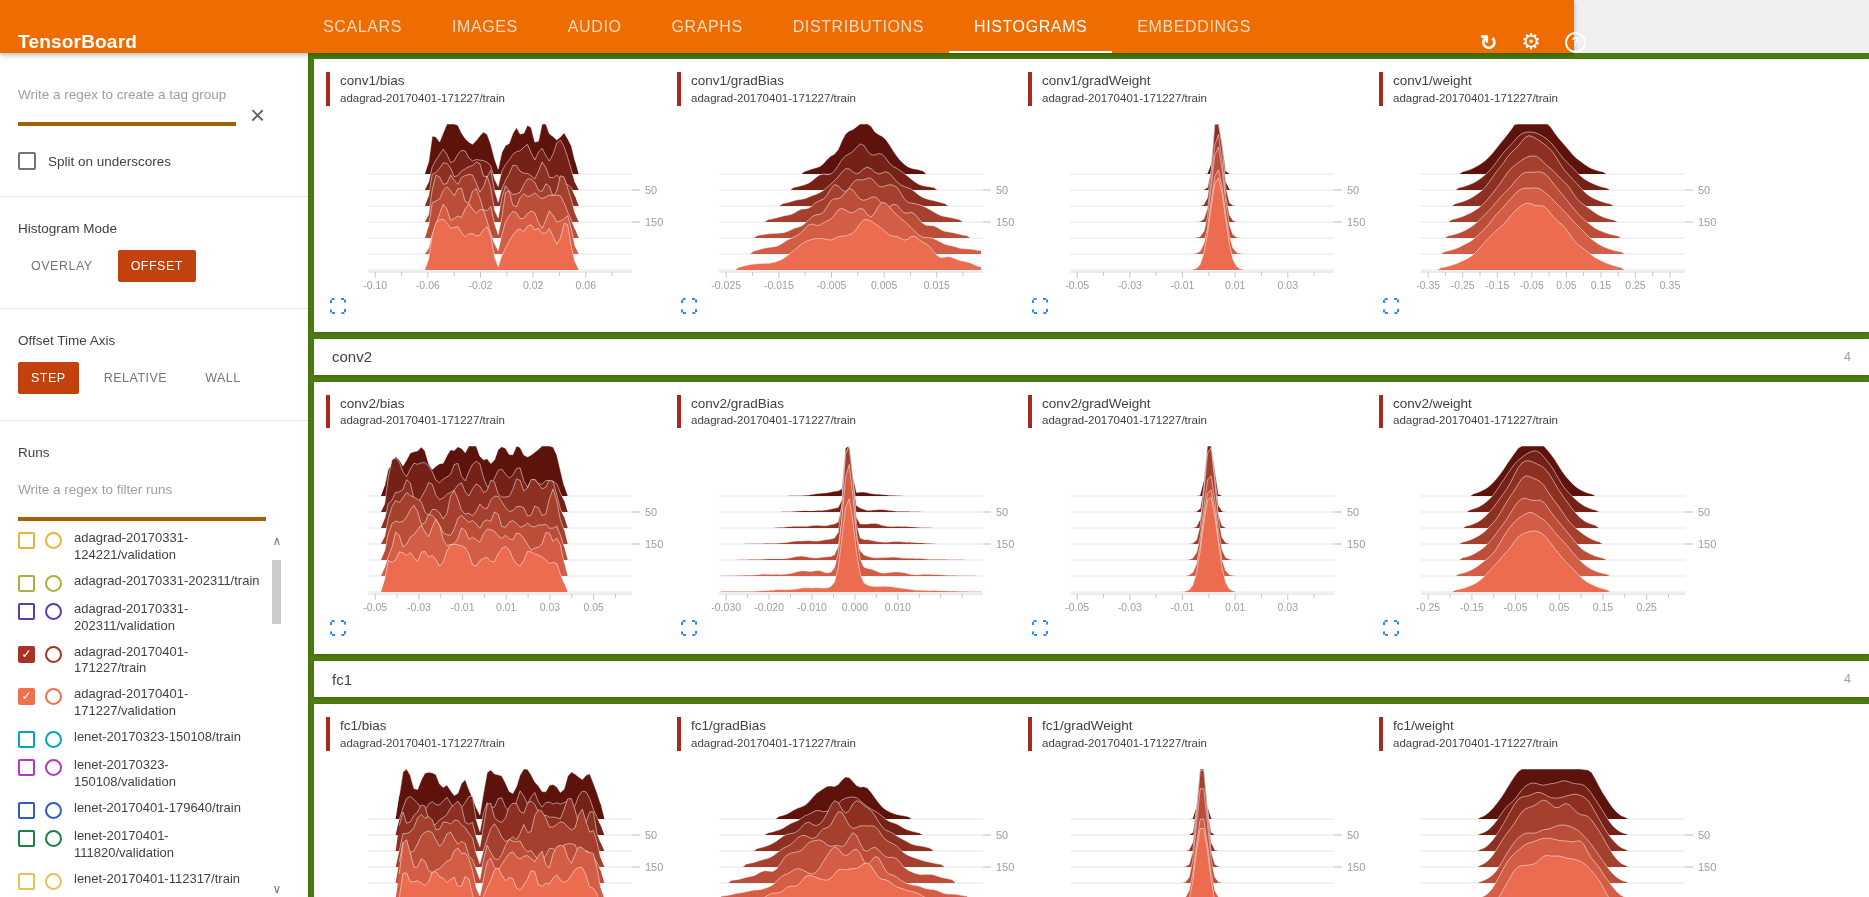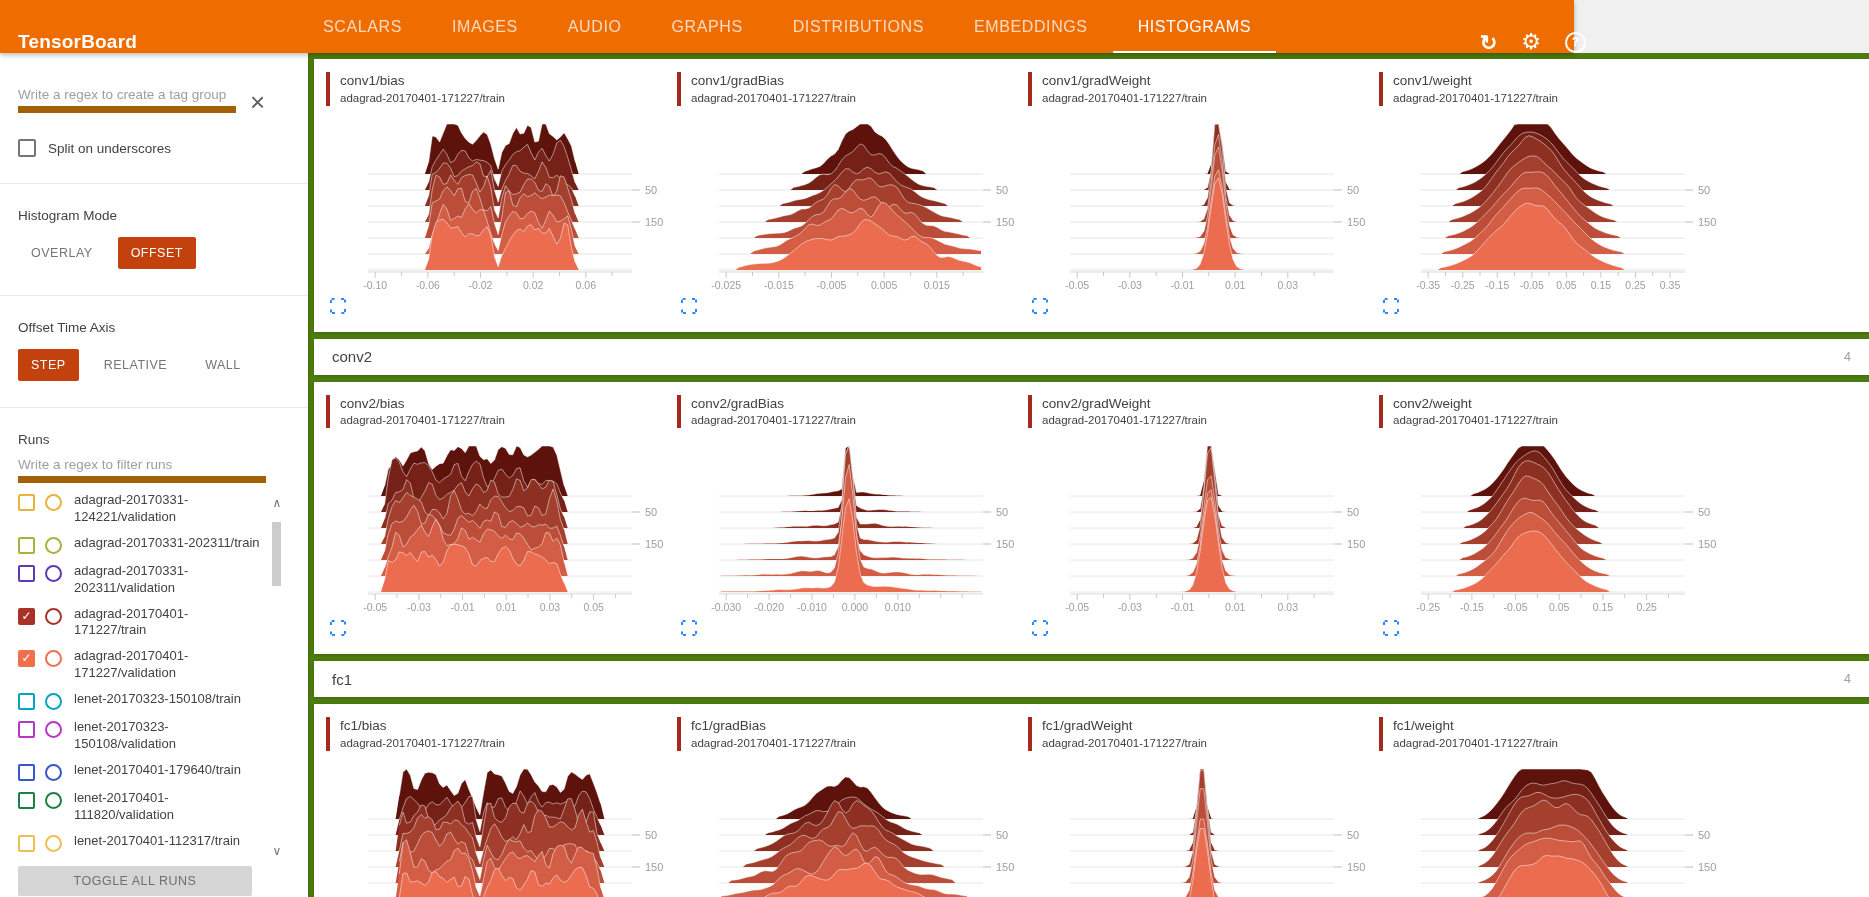--- a/index.html
+++ b/index.html
@@ -17,21 +17,21 @@
   .icon-refresh{font-size:21px;font-weight:700;}
   .icon-gear{font-size:22px;}
   .icon-help{width:17px;height:17px;border:2px solid #fff;border-radius:50%;
     font-size:12px;font-weight:700;display:flex;align-items:center;justify-content:center;
     margin-right:-12px;}
   
   .sidebar{position:fixed;top:53px;left:0;width:308px;bottom:0;background:#fff;
     box-shadow:1px 0 3px rgba(0,0,0,.14);z-index:10;}
   .side-inner{padding:0 18px;}
   .tag-filter-row{display:flex;align-items:flex-end;margin-top:30px;}
-  .line-input{border:none;border-bottom:7px solid #a16207;font-size:13.5px;padding:4px 0 4px 0;
+  .line-input{border:none;border-bottom:4px solid #a16207;font-size:13.5px;padding:4px 0 20px 0;
     width:218px;color:#c2410c;background:transparent;outline:none;font-family:inherit;}
   .line-input::placeholder{color:#9e9e9e;}
   .close-x{font-size:26px;color:#616161;margin-left:14px;cursor:pointer;line-height:22px;}
   .check-row{display:flex;align-items:center;margin-top:26px;}
   .plain-cb{width:14px;height:14px;border:2px solid #757575;border-radius:2px;margin-right:12px;cursor:pointer;}
   .check-row-label{font-size:13.5px;color:#424242;}
   .divider{height:1px;background:#e8e8e8;margin:26px -18px 0 -18px;}
   .section-label{margin-top:24px;font-size:13.5px;color:#424242;}
   .btn-row{display:flex;align-items:flex-start;margin-top:14px;}
   .pill{font-size:12.5px;letter-spacing:.5px;color:#757575;padding:9px 13px;border-radius:2px;
@@ -70,22 +70,22 @@
 <body>
 
 <div class="topbar">
   <div class="brand">TensorBoard</div>
   <div class="tabs">
       <div class="tab">SCALARS</div>
       <div class="tab">IMAGES</div>
       <div class="tab">AUDIO</div>
       <div class="tab">GRAPHS</div>
       <div class="tab">DISTRIBUTIONS</div>
+      <div class="tab active">HISTOGRAMS</div>
       <div class="tab">EMBEDDINGS</div>
-      <div class="tab active">HISTOGRAMS</div>
     </div>
   <div class="topbar-icons">
     <div class="tb-icon icon-refresh">↻</div>
     <div class="tb-icon icon-gear">⚙</div>
     <div class="tb-icon icon-help">?</div>
   </div>
 </div>
 
 <div class="sidebar">
   <div class="side-inner">
@@ -108,21 +108,21 @@
 
     <div class="section-label">Offset Time Axis</div>
     <div class="btn-row" id="timeaxis-row">
         <div class="pill selected">STEP</div>
         <div class="pill">RELATIVE</div>
         <div class="pill">WALL</div>
       </div>
     <div class="divider"></div>
 
     <div class="section-label">Runs</div>
-    <div style="margin-top:6px">
+    <div style="margin-top:18px">
       <input class="line-input" style="width: 248px;" placeholder="Write a regex to filter runs">
     </div>
 
     <div class="runs-list" id="runs-list">
       <div class="runs-scrollbar">
         <div class="chev" style="top:0">∧</div>
         <div class="scroll-thumb"></div>
         <div class="chev" style="bottom:0">∨</div>
       </div>
     <div class="run-row">

